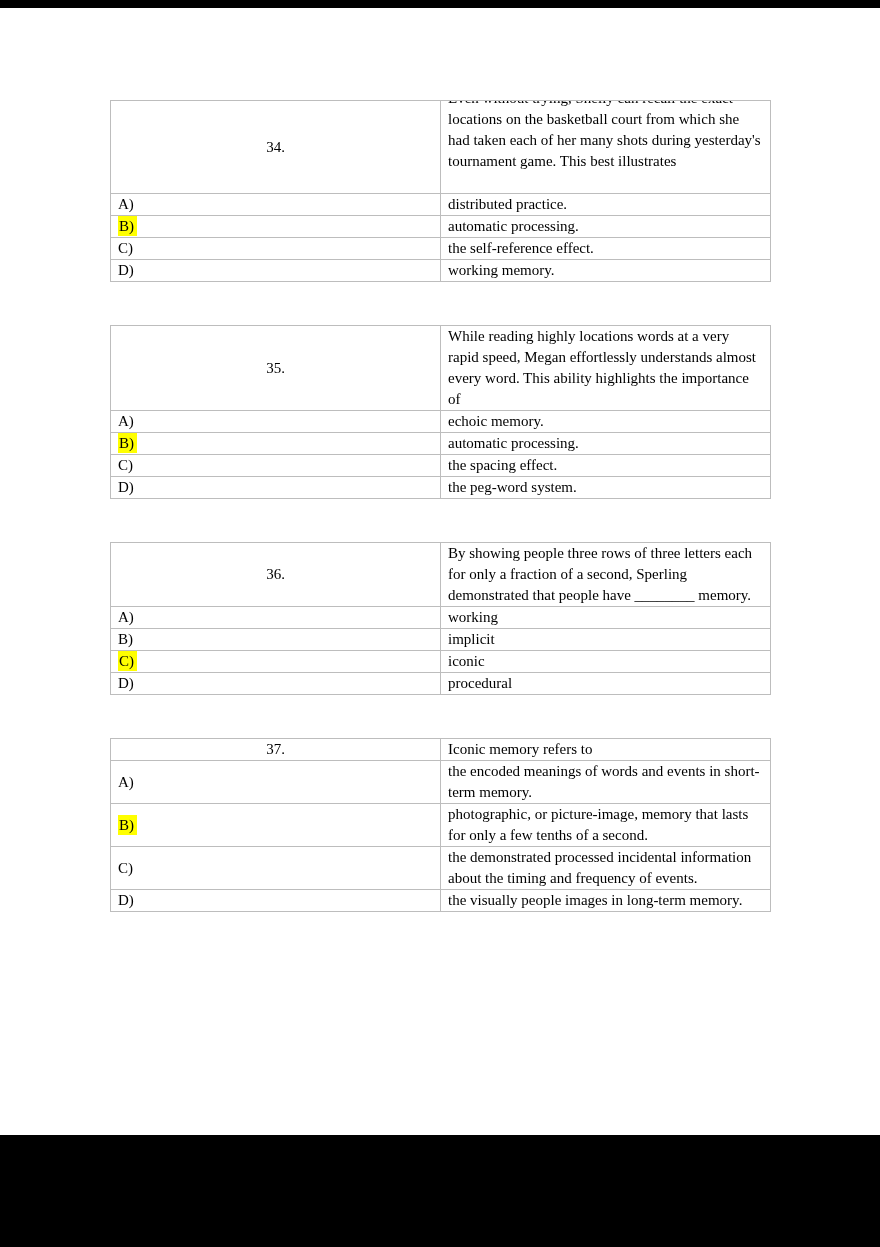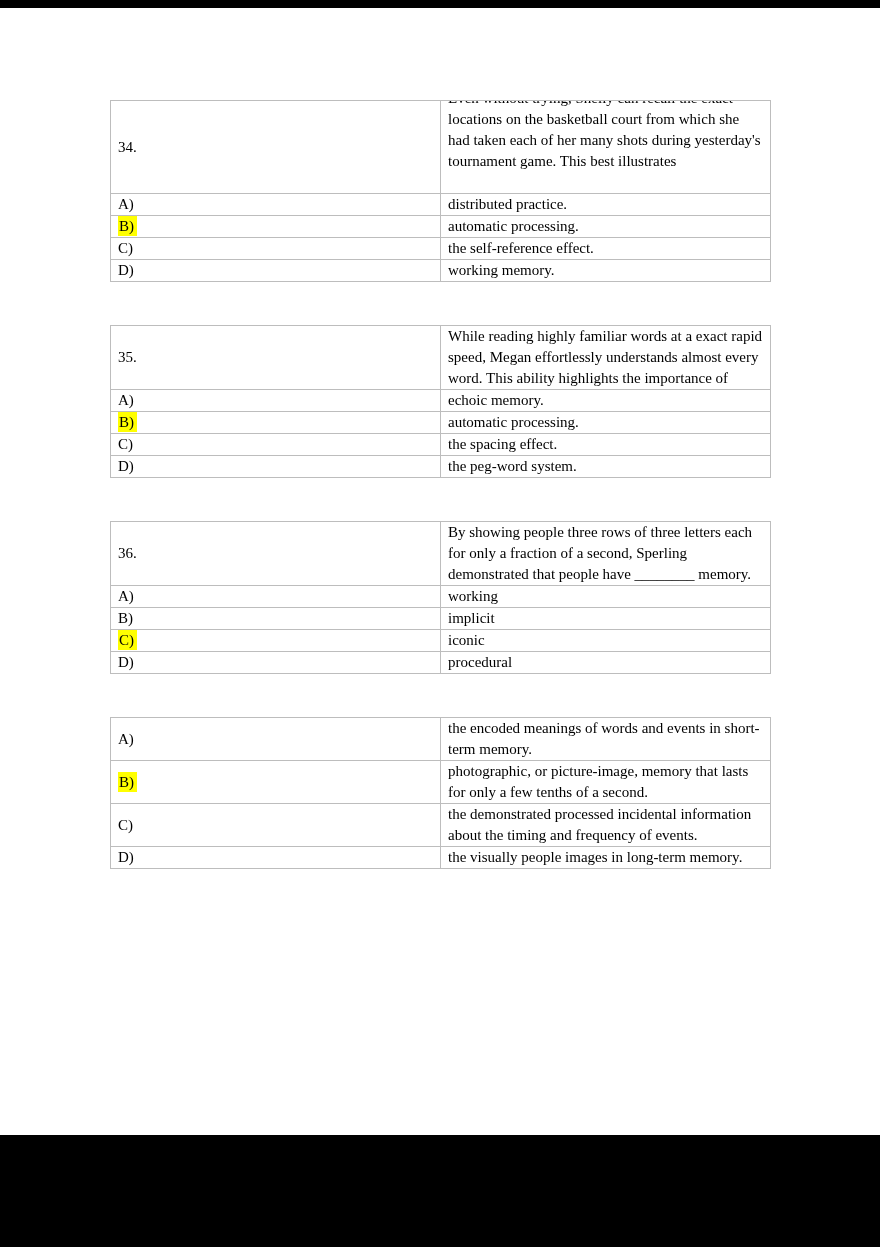--- a/index.html
+++ b/index.html
@@ -28,21 +28,21 @@
     color:#000;
   }
   table.q td{
     border:1px solid #bdbdbd;
     padding:0 7px;
     line-height:21px;
     vertical-align:middle;
     overflow:hidden;
   }
   td.numcell{
-    text-align:left;
+    text-align:center;
     padding-right:8px;
   }
   td.cut{border-top:none;}
   .clipout{height:92px;overflow:hidden;}
   .clipin{margin-top:-13px;}
   .hl{
     background:#ffff00;
     padding:2px 3px 2px 1px;
   }
 </style>
@@ -86,21 +86,21 @@
       </table>
 
     <table class="q">
       <colgroup>
           <col style="width:330px">
           <col style="width:330px">
         </colgroup>
       <tbody>
           <tr>
         <td class="numcell">35.</td>
-        <td>While reading highly familiar words at a exact rapid speed, Megan effortlessly understands almost every word. This ability highlights the importance of</td>
+        <td>While reading highly locations words at a very rapid speed, Megan effortlessly understands almost every word. This ability highlights the importance of</td>
       </tr>
       <tr>
         <td><span>A)</span></td>
         <td>echoic memory.</td>
       </tr>
       <tr>
         <td><span class="hl">B)</span></td>
         <td>automatic processing.</td>
       </tr>
       <tr>
@@ -142,20 +142,24 @@
       </tr>
     </tbody>
       </table>
 
     <table class="q">
       <colgroup>
           <col style="width:330px">
           <col style="width:330px">
         </colgroup>
       <tbody>
+          <tr>
+        <td class="numcell">37.</td>
+        <td>Iconic memory refers to</td>
+      </tr>
       <tr>
         <td><span>A)</span></td>
         <td>the encoded meanings of words and events in short-term memory.</td>
       </tr>
       <tr>
         <td><span class="hl">B)</span></td>
         <td>photographic, or picture-image, memory that lasts for only a few tenths of a second.</td>
       </tr>
       <tr>
         <td><span>C)</span></td>

